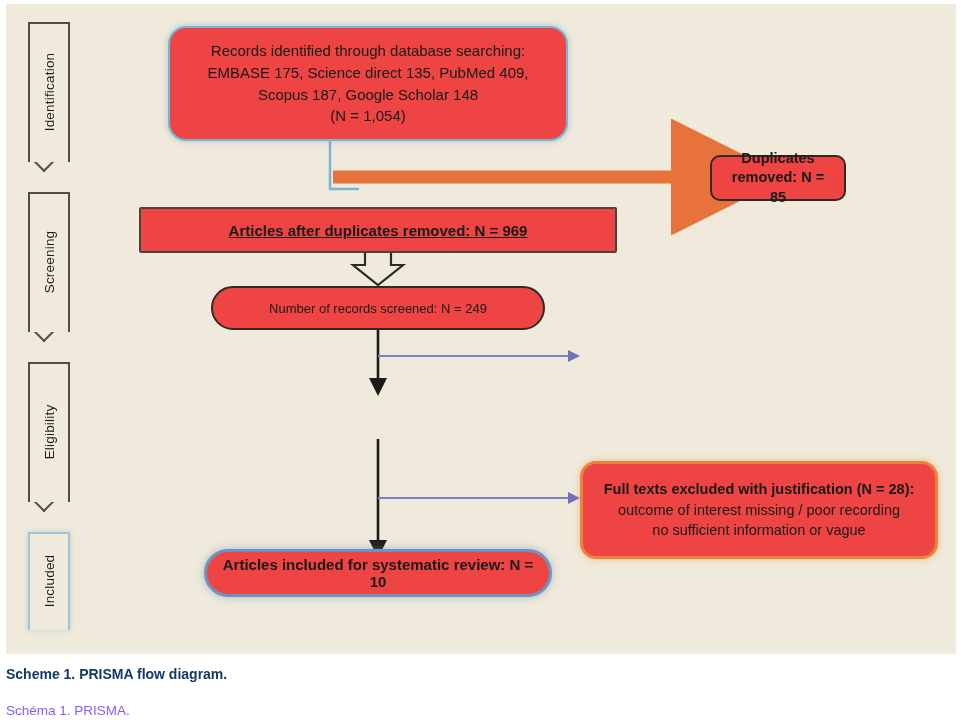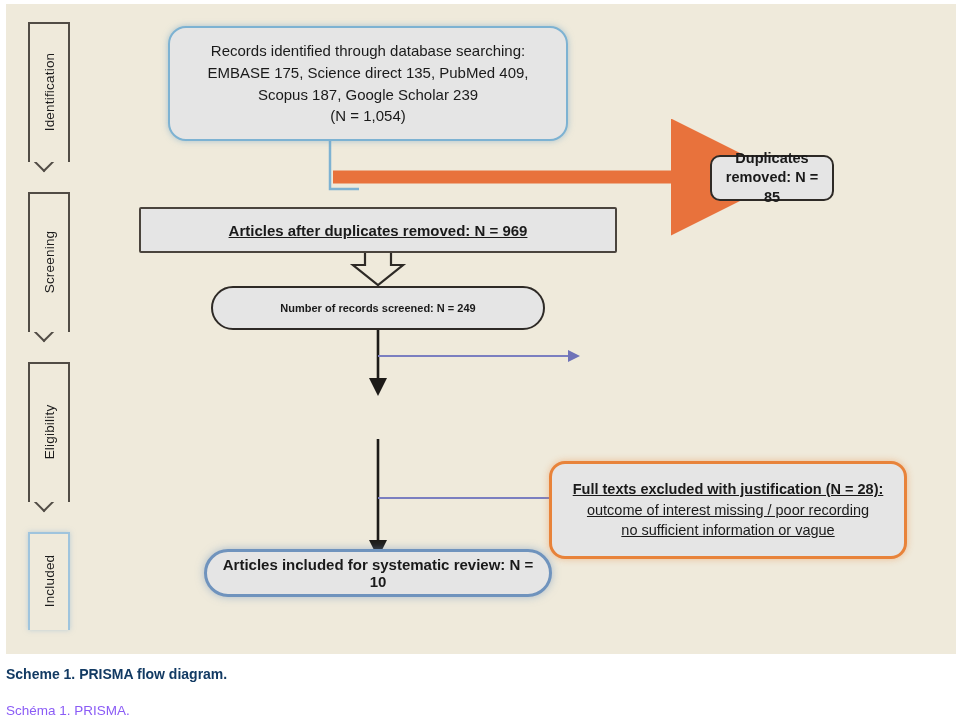--- a/index.html
+++ b/index.html
@@ -62,21 +62,21 @@
   .stage.included .body {
     border: 2px solid #9fc4dd;
     border-bottom: none;
     box-shadow: 0 0 5px rgba(140,180,210,0.5);
   }
 
   
   .box {
     position: absolute;
     box-sizing: border-box;
-    background: #e5e5e5;
+    background: #ef4444;
     display: flex;
     align-items: center;
     justify-content: flex-start;
     text-align: center;
     color: #1a1a1a;
   }
   .box .txt { width: 100%; padding: 0 10px; box-sizing: border-box; }
 
   .callout {
     border: 2.5px solid #7db2d2;
@@ -89,22 +89,22 @@
   .rect-dark {
     border: 2.5px solid #4a443d;
     border-radius: 2px;
     font-size: 15px;
     font-weight: bold;
   }
 
   .round-dark {
     border: 2.5px solid #2e2a26;
     border-radius: 999px;
-    font-size: 11px;
-    font-weight: bold;
+    font-size: 13px;
+    font-weight: normal;
   }
 
   .rrect-dark {
     border: 2.5px solid #2e2a26;
     border-radius: 10px;
     font-size: 14.5px;
     font-weight: bold;
     line-height: 1.35;
   }
 
@@ -202,43 +202,43 @@
 
     <line x1="378" y1="439" x2="378" y2="545" stroke="#1d1b18" stroke-width="2.6" marker-end="url(#arrow-black)"></line>
 
     <line x1="378" y1="498" x2="572" y2="498" stroke="#7b7fc0" stroke-width="2" marker-end="url(#arrow-purple)"></line>
   </svg>
 
   <div class="box callout" style="left:168px; top:26px; width:400px; height:115px;">
     <div class="txt">
       <div>Records identified through database searching:</div>
       <div>EMBASE 175, Science direct 135, PubMed 409,</div>
-      <div>Scopus 187, Google Scholar 239</div>
+      <div>Scopus 187, Google Scholar 148</div>
       <div>(N = 1,054)</div>
     </div>
   </div>
 
-  <div class="box rrect-dark" style="left:710px; top:155px; width:124px; height:46px;">
+  <div class="box rrect-dark" style="left:710px; top:155px; width:136px; height:46px;">
     <div class="txt">
       <div>Duplicates</div>
       <div>removed: N = 85</div>
     </div>
   </div>
 
   <div class="box rect-dark" style="left:139px; top:207px; width:478px; height:46px;text-decoration:underline;">
     <div class="txt">Articles after duplicates removed: N = 969</div>
   </div>
 
   <div class="box round-dark" style="left:211px; top:286px; width:334px; height:44px;">
     <div class="txt">Number of records screened: N = 249</div>
   </div>
 
 
 
-  <div class="box rrect-orange" style="left:549px; top:461px; width:358px; height:98px;text-decoration:underline;">
+  <div class="box rrect-orange" style="left:580px; top:461px; width:358px; height:98px;">
     <div class="txt">
       <div class="b">Full texts excluded with justification (N = 28):</div>
       <div>outcome of interest missing / poor recording</div>
       <div>no sufficient information or vague</div>
     </div>
   </div>
 
   <div class="box round-blue" style="left:204px; top:549px; width:348px; height:48px;">
     <div class="txt">Articles included for systematic review: N = 10</div>
   </div>

